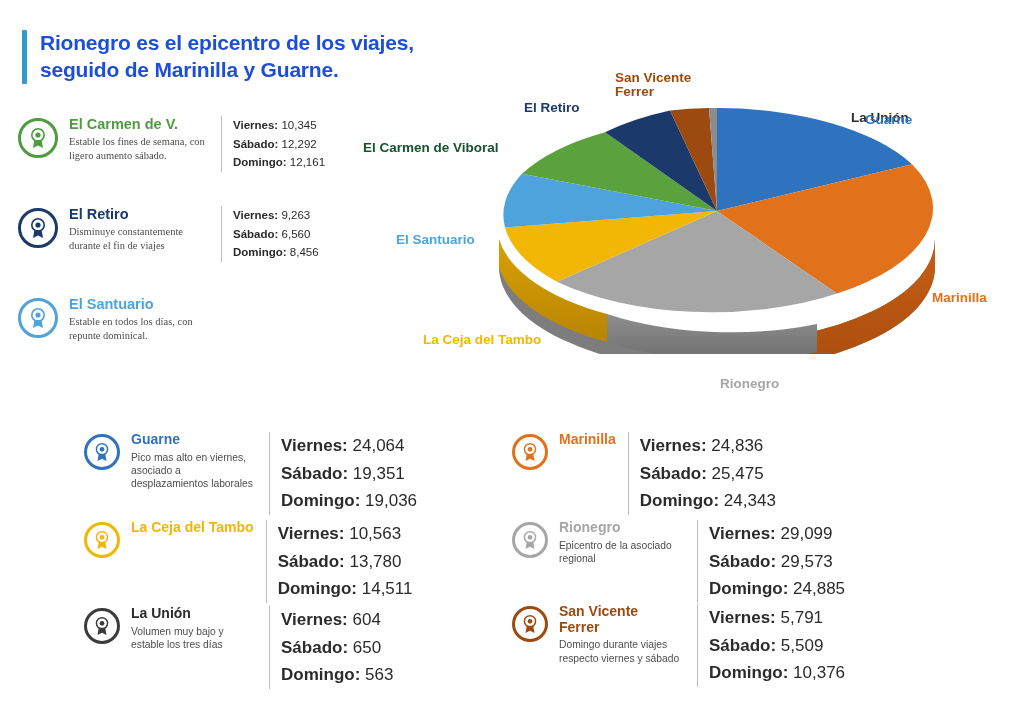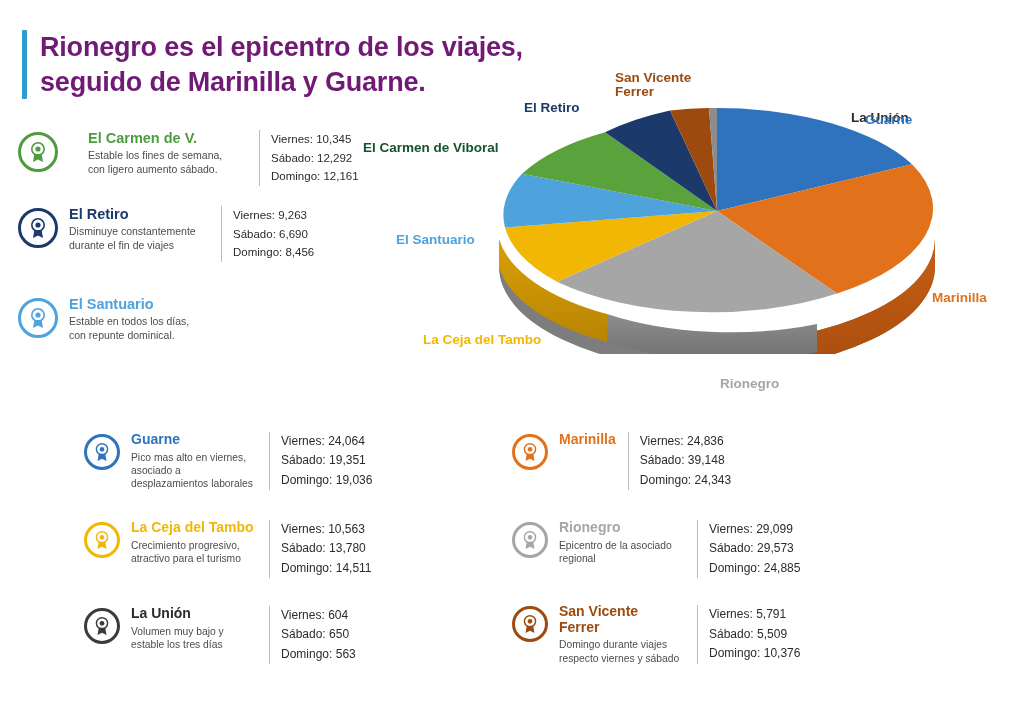--- a/index.html
+++ b/index.html
@@ -20,23 +20,23 @@
     display: flex;
     align-items: stretch;
   }
   .title-bar {
     width: 5px;
     background: #2e9ccd;
     margin-right: 13px;
     border-radius: 1px;
   }
   .title-text {
-    font-size: 27px;
+    font-size: 21px;
     font-weight: bold;
-    color: #701a75;
+    color: #1d4ed8;
     line-height: 1.28;
     letter-spacing: -0.2px;
   }
 
   
   .card {
     position: absolute;
     display: flex;
     align-items: flex-start;
   }
@@ -75,31 +75,31 @@
     padding-left: 11px;
     margin-left: 4px;
     align-self: center;
   }
   .card-values div {
     font-size: 11.5px;
     color: #2b2b2b;
     line-height: 1.62;
     white-space: nowrap;
   }
-  .card-values b { font-weight: normal; }
+  .card-values b { font-weight: bold; }
 
   
   .card-sm .card-name { font-size: 14.5px; }
-  .card-sm .card-desc { max-width: 140px; }
+  .card-sm .card-desc { max-width: 140px; font-family: Liberation Serif, serif; }
 
   
   .card-bt .badge { width: 36px; height: 36px; border-width: 3px; }
   .card-bt .card-name { font-size: 14px; }
   .card-bt .card-desc { max-width: 126px; font-size: 10.3px; }
-  .card-bt .card-values div { font-size: 12px; }
+  .card-bt .card-values div { font-size: 17px; }
 
   
   .chart {
     position: absolute;
     left: 487px;
     top: 88px;
     width: 470px;
     height: 300px;
   }
   .pie-side, .pie-top {
@@ -181,21 +181,21 @@
   <div class="chart-label" style="left:378px; top:24px; color:#2f72bd;">Guarne</div>
   <div class="chart-label" style="left:445px; top:202px; color:#e1711b;">Marinilla</div>
   <div class="chart-label" style="left:233px; top:288px; color:#a6a6a6;">Rionegro</div>
   <div class="chart-label" style="left:-64px; top:244px; color:#f2b705;">La Ceja del Tambo</div>
   <div class="chart-label" style="left:-91px; top:144px; color:#4ea3dd;">El Santuario</div>
   <div class="chart-label" style="left:-124px; top:52px; color:#14532d;">El Carmen de Viboral</div>
   <div class="chart-label" style="left:37px; top:12px; color:#1b3a6b;">El Retiro</div>
   <div class="chart-label" style="left:128px; top:-17px; width:96px; white-space:normal; color:#9c4a10; line-height:1.05;">San Vicente Ferrer</div>
 </div>
 
-<div class="card card-sm" style="left:18px; top:130px;gap:19px;">
+<div class="card card-sm" style="left:18px; top:116px;">
   <div class="badge" style="border-color:#4e9c3f;">
     <svg width="20" height="22" viewBox="0 0 20 22">
         <circle cx="10" cy="8" r="6.2" fill="none" stroke="#4e9c3f" stroke-width="1.6"></circle>
         <circle cx="10" cy="8" r="2.6" fill="#4e9c3f"></circle>
         <path d="M6.4 13 L5 21 L10 18.4 L15 21 L13.6 13 Z" fill="#4e9c3f"></path>
       </svg>
   </div>
   <div class="card-body">
     <div class="card-name" style="color:#4e9c3f;">El Carmen de V.</div>
     <div class="card-desc">Estable los fines de semana, con ligero aumento sábado.</div>
@@ -214,21 +214,21 @@
         <circle cx="10" cy="8" r="2.6" fill="#1b3a6b"></circle>
         <path d="M6.4 13 L5 21 L10 18.4 L15 21 L13.6 13 Z" fill="#1b3a6b"></path>
       </svg>
   </div>
   <div class="card-body">
     <div class="card-name" style="color:#1b3a6b;">El Retiro</div>
     <div class="card-desc">Disminuye constantemente durante el fin de viajes</div>
   </div>
   <div class="card-values">
     <div><b>Viernes:</b> <span>9,263</span></div>
-    <div><b>Sábado:</b> <span>6,690</span></div>
+    <div><b>Sábado:</b> <span>6,560</span></div>
     <div><b>Domingo:</b> <span>8,456</span></div>
   </div>
 </div>
 
 <div class="card card-sm" style="left:18px; top:296px;">
   <div class="badge" style="border-color:#4ea3dd;">
     <svg width="20" height="22" viewBox="0 0 20 22">
         <circle cx="10" cy="8" r="6.2" fill="none" stroke="#4ea3dd" stroke-width="1.6"></circle>
         <circle cx="10" cy="8" r="2.6" fill="#4ea3dd"></circle>
         <path d="M6.4 13 L5 21 L10 18.4 L15 21 L13.6 13 Z" fill="#4ea3dd"></path>
@@ -265,36 +265,35 @@
         <circle cx="10" cy="8" r="6.2" fill="none" stroke="#e1711b" stroke-width="1.6"></circle>
         <circle cx="10" cy="8" r="2.6" fill="#e1711b"></circle>
         <path d="M6.4 13 L5 21 L10 18.4 L15 21 L13.6 13 Z" fill="#e1711b"></path>
       </svg>
   </div>
   <div class="card-body">
     <div class="card-name" style="color:#e1711b;">Marinilla</div>
   </div>
   <div class="card-values">
     <div><b>Viernes:</b> <span>24,836</span></div>
-    <div><b>Sábado:</b> <span>39,148</span></div>
+    <div><b>Sábado:</b> <span>25,475</span></div>
     <div><b>Domingo:</b> <span>24,343</span></div>
   </div>
 </div>
 
 <div class="card card-bt" style="left:84px; top:520px;">
   <div class="badge" style="border-color:#f2b705;">
     <svg width="18" height="20" viewBox="0 0 20 22">
         <circle cx="10" cy="8" r="6.2" fill="none" stroke="#f2b705" stroke-width="1.6"></circle>
         <circle cx="10" cy="8" r="2.6" fill="#f2b705"></circle>
         <path d="M6.4 13 L5 21 L10 18.4 L15 21 L13.6 13 Z" fill="#f2b705"></path>
       </svg>
   </div>
   <div class="card-body">
     <div class="card-name" style="color:#f2b705;">La Ceja del Tambo</div>
-    <div class="card-desc">Crecimiento progresivo, atractivo para el turismo</div>
   </div>
   <div class="card-values">
     <div><b>Viernes:</b> <span>10,563</span></div>
     <div><b>Sábado:</b> <span>13,780</span></div>
     <div><b>Domingo:</b> <span>14,511</span></div>
   </div>
 </div>
 
 <div class="card card-bt" style="left:512px; top:520px;">
   <div class="badge" style="border-color:#a6a6a6;">

